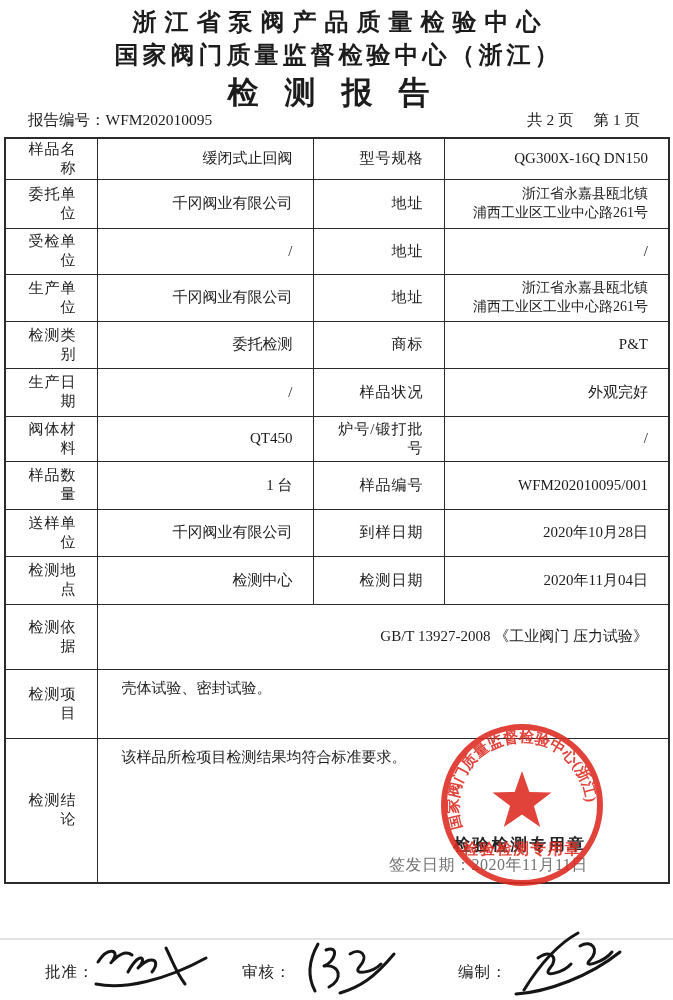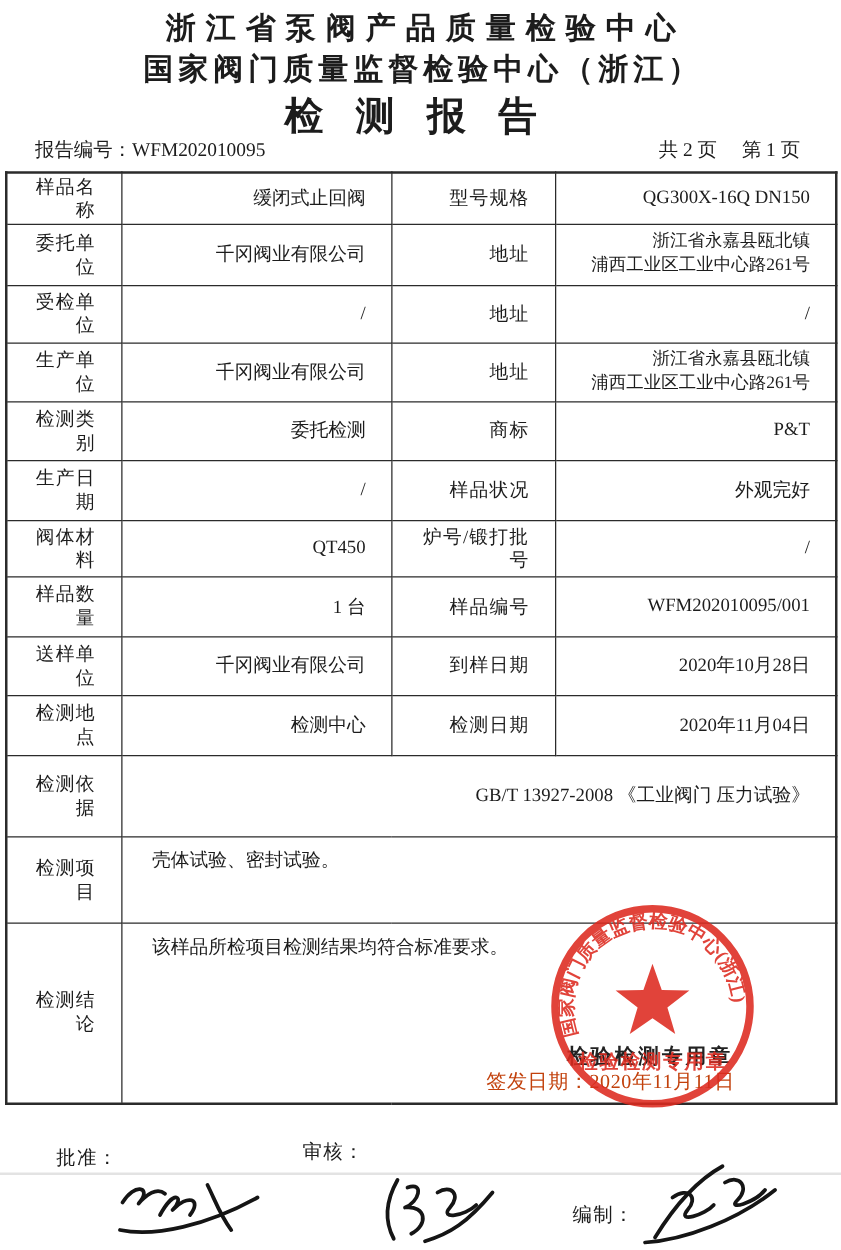--- a/index.html
+++ b/index.html
@@ -24,28 +24,28 @@
   }
   td.lbl{letter-spacing:1px;}
   td.addr{font-size:14px;line-height:1.3;white-space:pre-line;}
   td.topleft{text-align:left;vertical-align:top;padding:9px 24px;}
   
   .stamp-caption{
     position:absolute;left:440px;top:834px;width:160px;text-align:center;
     font-size:16.5px;font-weight:bold;letter-spacing:2.5px;color:#222;z-index:3;
   }
   .issue-date{
-    position:absolute;left:389px;top:855px;font-size:16px;letter-spacing:0.5px;color:#c2410c;z-index:3;
+    position:absolute;left:389px;top:855px;font-size:16px;letter-spacing:0.5px;color:#737373;z-index:3;
   }
   svg.stamp{position:absolute;left:437px;top:720px;z-index:4;opacity:0.88;}
   .scan-line{position:absolute;left:0;top:938px;width:100%;height:2px;background:#e3e3e3;}
   
   .sig-label{position:absolute;font-size:15.5px;letter-spacing:1px;}
-  .sig-label.approve{left:45px;top:916px;}
-  .sig-label.review{left:242px;top:911px;text-align:center;}
+  .sig-label.approve{left:45px;top:962px;}
+  .sig-label.review{left:242px;top:962px;text-align:center;}
   .sig-label.prepare{left:458px;top:962px;}
   svg.sig{position:absolute;}
   svg.sig path{stroke:#151515;stroke-width:3;fill:none;stroke-linecap:round;stroke-linejoin:round;}
   #sig-approve{left:88px;top:938px;}
   #sig-review{left:288px;top:936px;}
   #sig-prepare{left:498px;top:928px;}
 </style>
 </head>
 <body>
 

